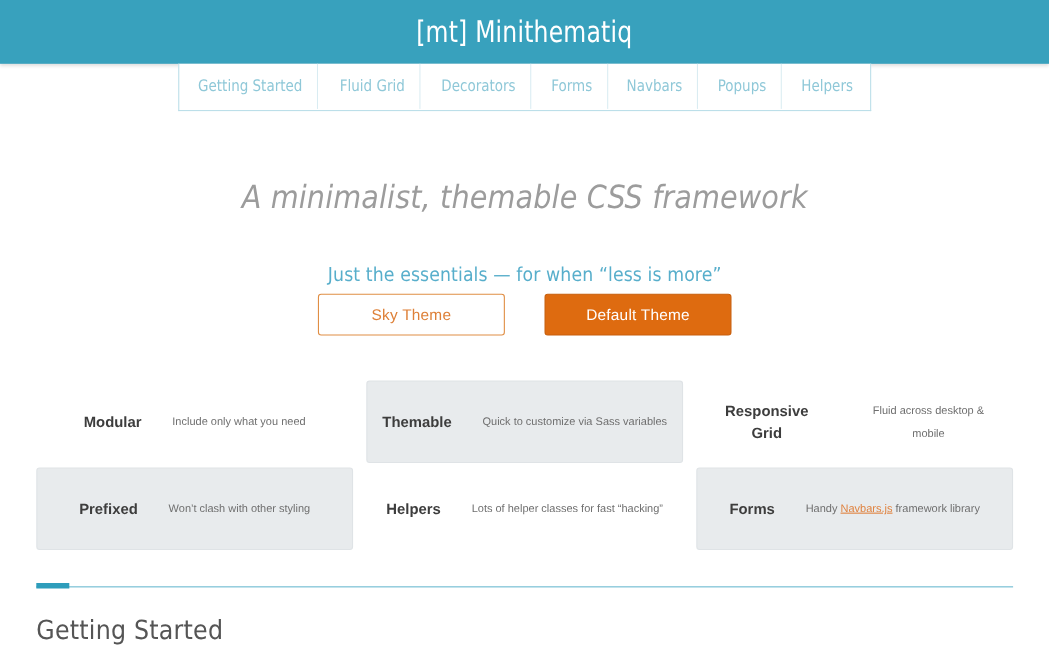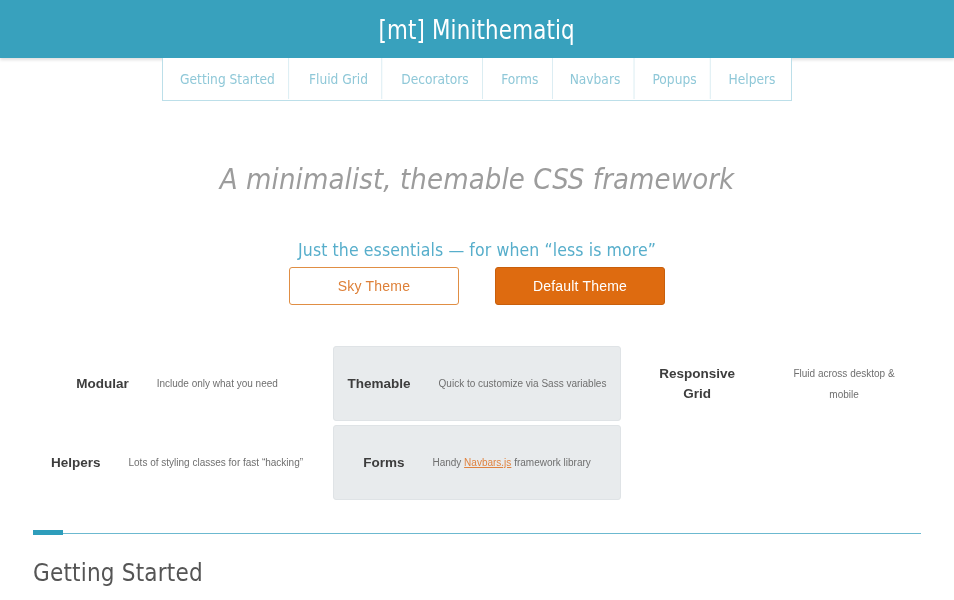--- a/index.html
+++ b/index.html
@@ -250,24 +250,28 @@
     <div class="feature boxed">
       <div class="feature-title">Themable</div>
       <div class="feature-desc">Quick to customize via Sass variables</div>
     </div>
 
     <div class="feature">
       <div class="feature-title">Responsive Grid</div>
       <div class="feature-desc">Fluid across desktop &amp; mobile</div>
     </div>
 
+    <div class="feature boxed">
+      <div class="feature-title">Prefixed</div>
+      <div class="feature-desc">Won’t clash with other styling</div>
+    </div>
 
     <div class="feature">
       <div class="feature-title">Helpers</div>
-      <div class="feature-desc">Lots of styling classes for fast “hacking”</div>
+      <div class="feature-desc">Lots of helper classes for fast “hacking”</div>
     </div>
 
     <div class="feature boxed">
       <div class="feature-title">Forms</div>
       <div class="feature-desc"><span>Handy </span><span class="feature-link">Navbars.js</span><span> framework library</span></div>
     </div>
 
   </div>
 
   <div class="divider"></div>

